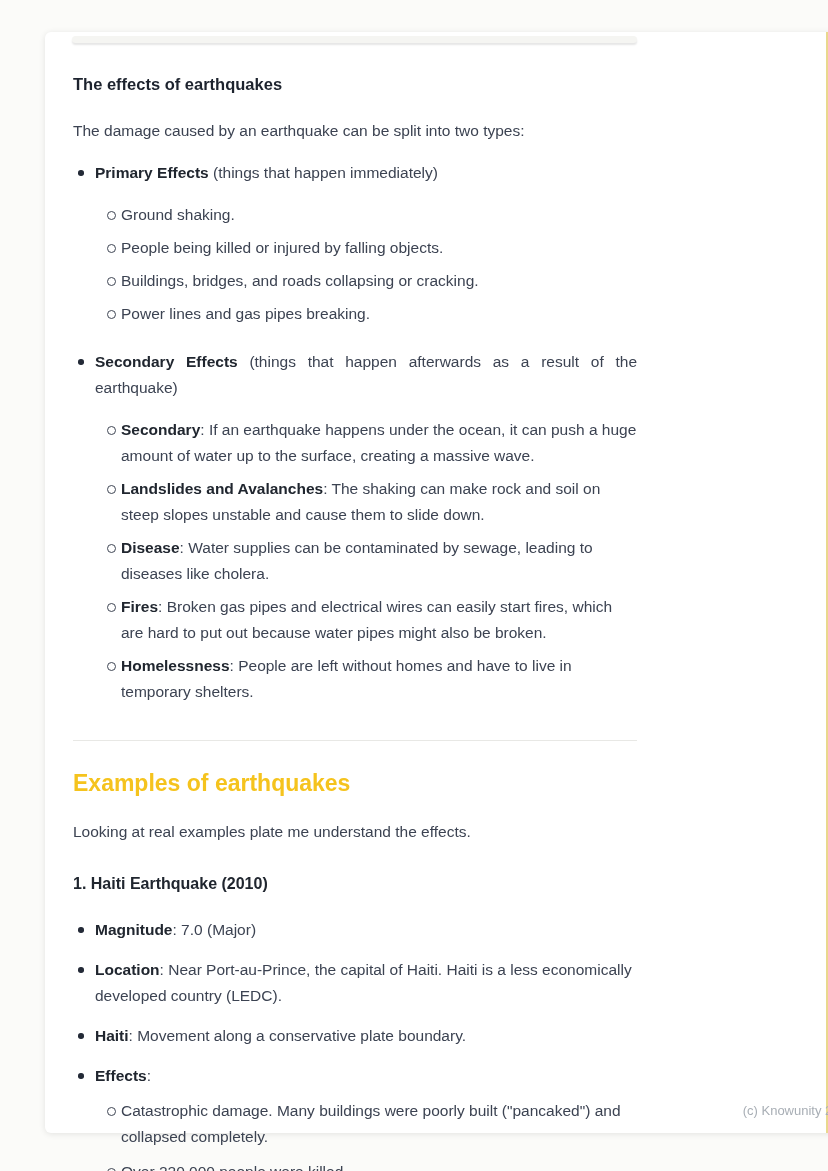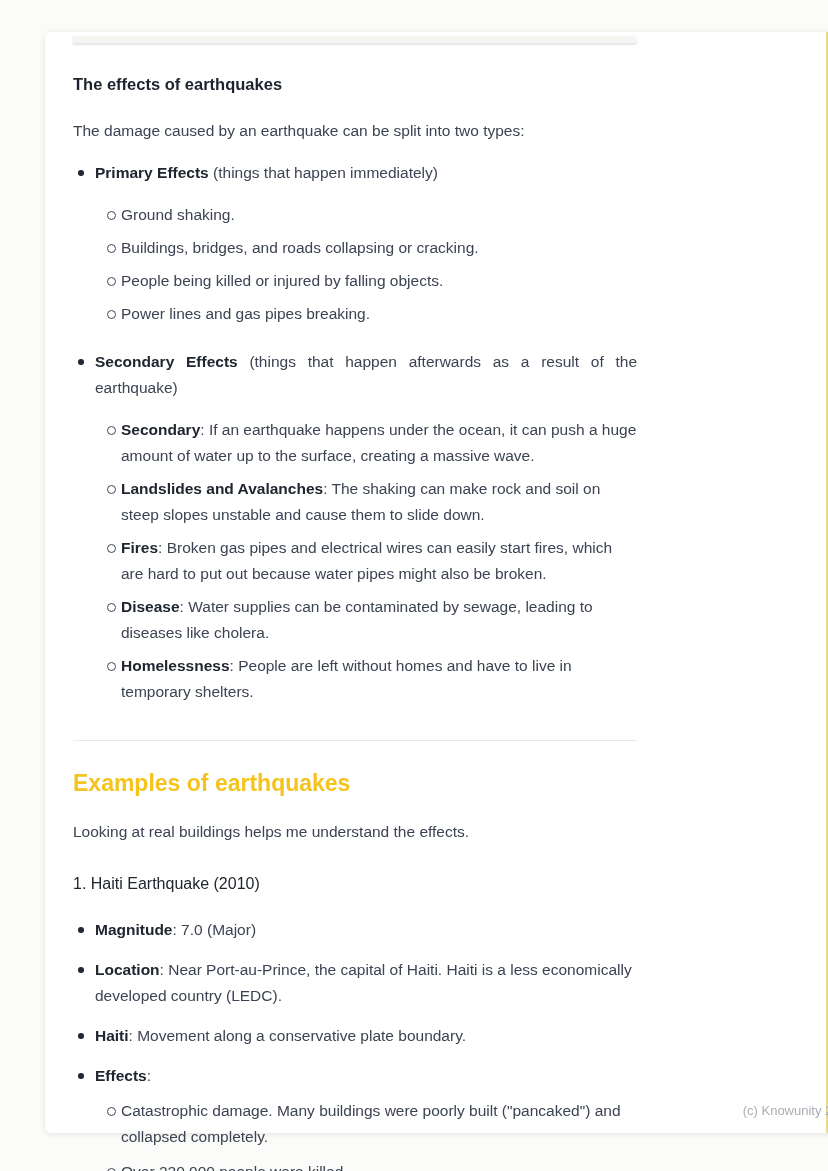--- a/index.html
+++ b/index.html
@@ -68,21 +68,21 @@
     margin-top: 28px; width: 564px;
   }
   .yellow-heading {
     margin-top: 28px;
     font-size: 23px; line-height: 28px;
     font-weight: 700; color: #f5c31d;
   }
   .intro2 { margin-top: 22px; }
   .example-title {
     margin-top: 26px;
-    font-size: 16px; font-weight: 400; color: #20262f;
+    font-size: 16px; font-weight: 700; color: #20262f;
   }
   ul.facts { margin-top: 20px; padding-left: 5px; }
   ul.facts > li { display: flex; margin-bottom: 14px; }
   ul.facts > li.no-gap { margin-bottom: 0; }
   ul.effects-sub { margin-top: 9px; padding-left: 12px; }
   ul.effects-sub > li { display: flex; margin-bottom: 9px; }
   .watermark {
     position: absolute; right: 17px; bottom: 16px;
     font-size: 13px; line-height: 13px;
     color: #a8aeb5; z-index: 3;
@@ -106,25 +106,25 @@
         <span class="m1"></span>
         <div class="li-text">
           <span class="b">Primary Effects</span><span> (things that happen immediately)</span>
           <ul class="l2">
             <li>
               <span class="m2"></span>
               <span class="li-text">Ground shaking.</span>
             </li>
             <li>
               <span class="m2"></span>
+              <span class="li-text">People being killed or injured by falling objects.</span>
+            </li>
+            <li>
+              <span class="m2"></span>
               <span class="li-text">Buildings, bridges, and roads collapsing or cracking.</span>
-            </li>
-            <li>
-              <span class="m2"></span>
-              <span class="li-text">People being killed or injured by falling objects.</span>
             </li>
             <li>
               <span class="m2"></span>
               <span class="li-text">Power lines and gas pipes breaking.</span>
             </li>
           </ul>
         </div>
       </li>
 
       <li>
@@ -137,40 +137,40 @@
             <li>
               <span class="m2"></span>
               <span class="li-text"><span class="b">Secondary</span><span>: If an earthquake happens under the ocean, it can push a huge amount of water up to the surface, creating a massive wave.</span></span>
             </li>
             <li>
               <span class="m2"></span>
               <span class="li-text"><span class="b">Landslides and Avalanches</span><span>: The shaking can make rock and soil on steep slopes unstable and cause them to slide down.</span></span>
             </li>
             <li>
               <span class="m2"></span>
+              <span class="li-text"><span class="b">Disease</span><span>: Water supplies can be contaminated by sewage, leading to diseases like cholera.</span></span>
+            </li>
+            <li>
+              <span class="m2"></span>
               <span class="li-text"><span class="b">Fires</span><span>: Broken gas pipes and electrical wires can easily start fires, which are hard to put out because water pipes might also be broken.</span></span>
-            </li>
-            <li>
-              <span class="m2"></span>
-              <span class="li-text"><span class="b">Disease</span><span>: Water supplies can be contaminated by sewage, leading to diseases like cholera.</span></span>
             </li>
             <li>
               <span class="m2"></span>
               <span class="li-text"><span class="b">Homelessness</span><span>: People are left without homes and have to live in temporary shelters.</span></span>
             </li>
           </ul>
         </div>
       </li>
     </ul>
 
     <hr class="divider">
 
     <h2 class="yellow-heading">Examples of earthquakes</h2>
 
-    <p class="intro2">Looking at real buildings helps me understand the effects.</p>
+    <p class="intro2">Looking at real examples plate me understand the effects.</p>
 
     <p class="example-title">1. Haiti Earthquake (2010)</p>
 
     <ul class="l1 facts">
       <li>
         <span class="m1"></span>
         <span class="li-text"><span class="b">Magnitude</span><span>: 7.0 (Major)</span></span>
       </li>
       <li>
         <span class="m1"></span>

